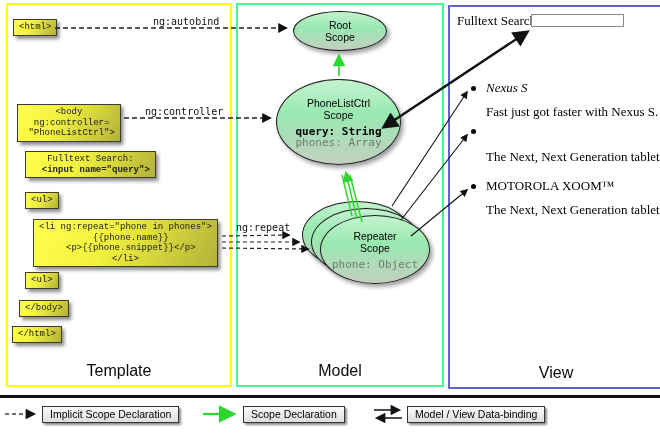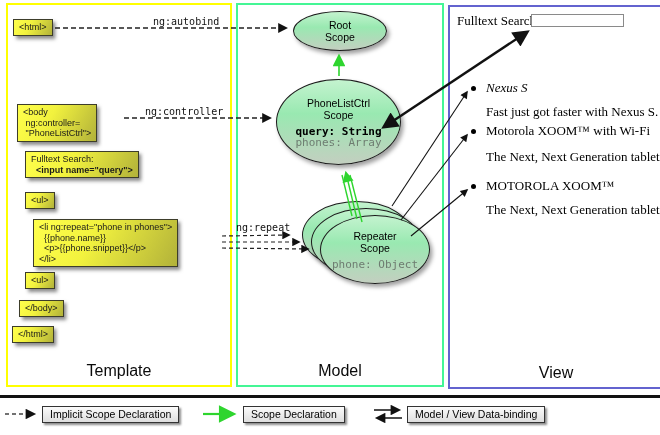--- a/index.html
+++ b/index.html
@@ -7,22 +7,22 @@
             font-family:"Liberation Sans", sans-serif; }
   .panel { position:absolute; background:#fff; }
   .panel.template { left:6px; top:3px; width:222px; height:380px; border:2px solid #ffff00; }
   .panel.model    { left:236px; top:3px; width:204px; height:380px; border:2px solid #44f695; }
   .panel.view     { left:448px; top:5px; width:212px; height:380px; border:2px solid #6363cf; }
   .panel-label { position:absolute; bottom:5px; left:0; right:0; text-align:center;
                  font-size:16px; color:#0a0a0a; }
   .code-box { position:absolute; z-index:3;
               background:linear-gradient(118deg,#ffff4c 0%,#f2f23e 40%,#b2b23a 100%);
               border:1px solid #3d3d2a; box-shadow:2.5px 3px 3.5px rgba(40,40,40,.55);
-              padding:2px 5px; font-family:Liberation Sans, sans-serif;
-              font-size:9px; line-height:10.5px; color:#1a1a1a; }
+              padding:2px 5px; font-family:Liberation Mono, monospace;
+              font-size:9px; line-height:10.5px; color:#1a1a1a;text-align:center; }
   .code-line { white-space:pre; }
   .code-line.b { font-weight:bold; }
   .arrow-label { position:absolute; z-index:4; font-family:"DejaVu Sans Mono", monospace;
                  font-size:10px; color:#111; white-space:pre; }
   .ellipse { position:absolute; z-index:2; border-radius:50%; border:1.4px solid #1c1c1c;
              background:linear-gradient(180deg,#c4f3cf 0%,#99e9b1 40%,#c3cfc0 100%);
              box-shadow:2.5px 3px 4px rgba(0,0,0,.38);
              display:flex; flex-direction:column; align-items:center; justify-content:center;
              text-align:center; }
   .scope-name { font-size:10.5px; line-height:12px; color:#000; }
@@ -113,21 +113,20 @@
   </div>
 
   <div class="view-text" style="left:457px; top:13px;">Fulltext Search:</div>
   <input class="view-input" value="" style="">
 
   <div class="bullet" style="left:471px; top:86px;"></div>
   <div class="view-text" style="left:486px; top:80px;font-style:italic;">Nexus S</div>
   <div class="view-text" style="left:486px; top:104px;">Fast just got faster with Nexus S.</div>
 
   <div class="bullet" style="left:471px; top:129px;"></div>
-  <div class="view-text" style="left:486px; top:123px;">Motorola XOOM™  with Wi-Fi</div>
   <div class="view-text" style="left:486px; top:149px;">The Next, Next Generation tablet.</div>
 
   <div class="bullet" style="left:471px; top:184px;"></div>
   <div class="view-text" style="left:486px; top:178px;">MOTOROLA XOOM™</div>
   <div class="view-text" style="left:486px; top:202px;">The Next, Next Generation tablet.</div>
 
   <div class="legend-box" style="left:42px; top:406px;">Implicit Scope Declaration</div>
   <div class="legend-box" style="left:243px; top:406px;">Scope Declaration</div>
   <div class="legend-box" style="left:407px; top:406px;">Model / View Data-binding</div>
 

